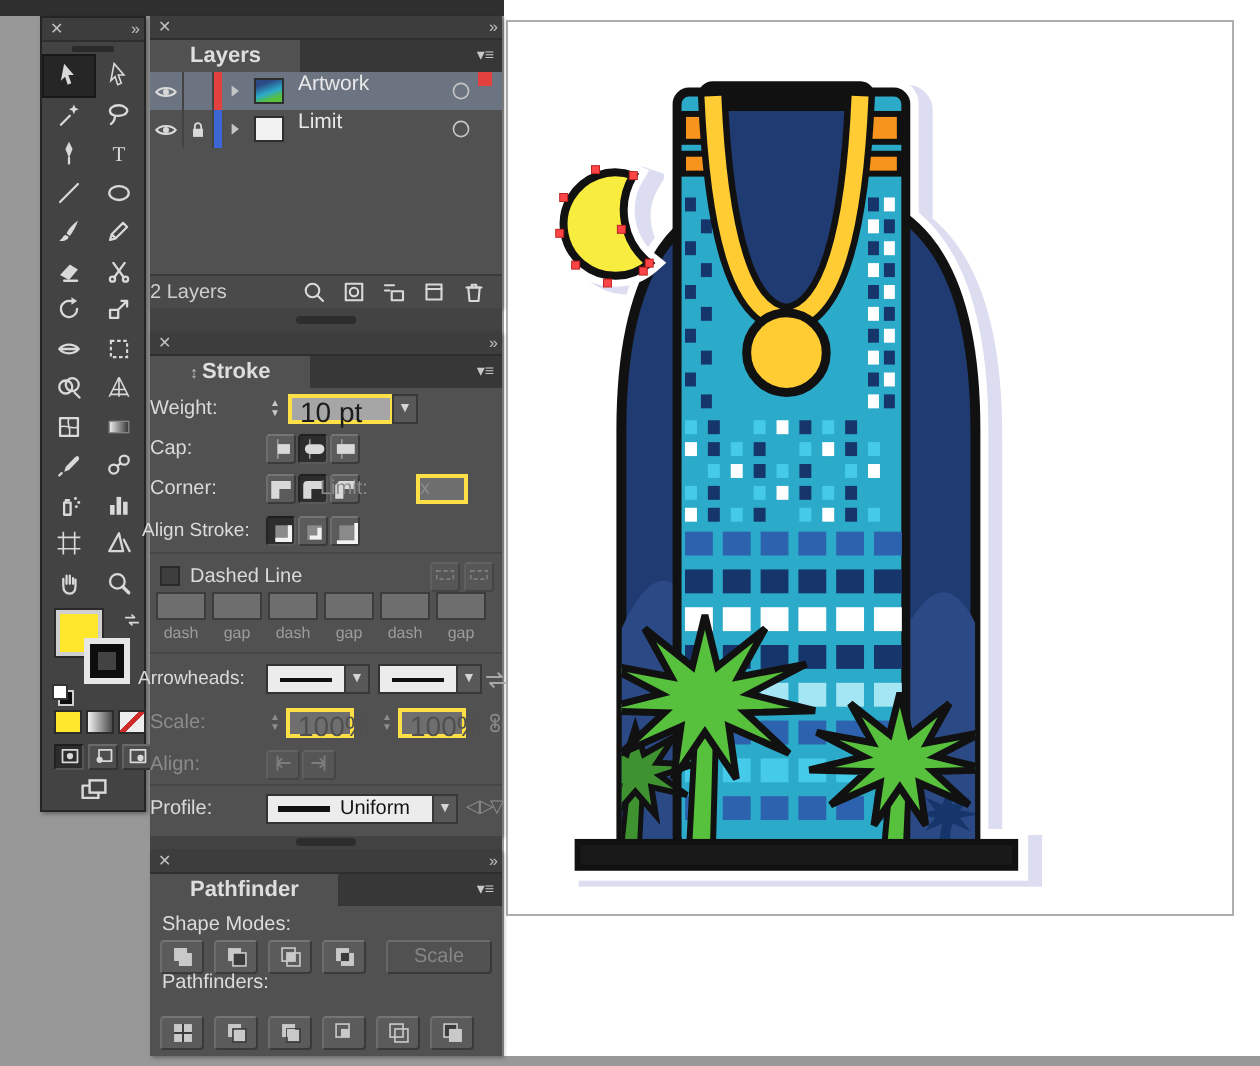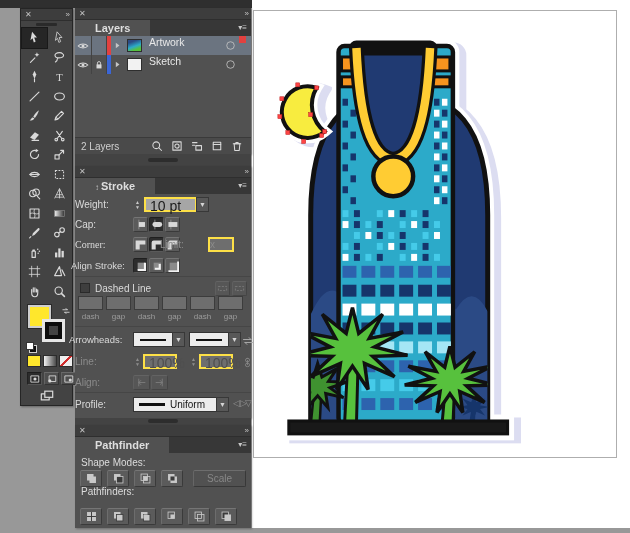--- a/index.html
+++ b/index.html
@@ -50,21 +50,21 @@
   .c-eye{width:17px;border-right:1px solid #434343;}
   .c-lock{width:15px;border-right:1px solid #434343;}
   .c-bar{width:4px;align-self:stretch;}
   .c-tri{width:13px;}
   .c-thumb{width:20px;}
   .thumb{width:15px;height:13px;border:1px solid #2e2e2e;box-sizing:border-box;}
   .lname{flex:1;font-size:10.5px;color:#e8e8e8;padding-left:5px;}
   .c-target{width:18px;}
   .selsq{width:7px;height:7px;margin-right:5px;}
   #laybottom{position:absolute;left:0;bottom:0;width:176px;height:16px;background:#4a4a4a;border-top:1px solid #3a3a3a;display:flex;align-items:center;}
-  #laybottom .stat{font-size:10px;color:#cfcfcf;padding-left:6px;flex:1;}
+  #laybottom .stat{font-size:10px;color:#cfcfcf;flex:1;}
   #laybottom .ic{margin-right:8px;display:flex;align-items:center;}
   .gap{position:absolute;left:0;width:176px;background:#434343;}
   .gap .notch{position:absolute;left:73px;top:4px;width:30px;height:4px;background:#2d2d2d;border-radius:2px;}
   
   .lb{position:absolute;font-size:10px;color:#dadada;text-align:left;width:55px;line-height:15px;white-space:nowrap;}
   .lb.dis{color:#8b8b8b;}
   .sbtn{position:absolute;width:15px;height:15px;background:#5b5b5b;border:1px solid;border-color:#757575 #3a3a3a #3a3a3a #6d6d6d;border-radius:2px;box-sizing:border-box;display:flex;align-items:center;justify-content:center;}
   .sbtn.pressed{background:#2d2d2d;border-color:#1f1f1f #5a5a5a #5a5a5a #242424;}
   .sbtn.disabled{opacity:.5;}
   .stepper{position:absolute;width:9px;height:15px;display:flex;flex-direction:column;align-items:center;justify-content:center;color:#c9c9c9;font-size:5px;line-height:5px;}
@@ -606,21 +606,21 @@
           </span>
           <span class="lcell c-bar" style="background:#3b66d6"></span>
           <span class="lcell c-tri">
             <svg viewBox="0 0 16 16" width="9" height="9">
               <path d="M5 3 L11.5 8 L5 13 Z" fill="#c4c4c4"></path>
             </svg>
           </span>
           <span class="lcell c-thumb">
             <span class="thumb" style="background:#f2f2f2"></span>
           </span>
-          <span class="lname">Sketch</span>
+          <span class="lname">Limit</span>
           <span class="lcell c-target">
             <svg viewBox="0 0 16 16" width="11" height="11">
               <circle cx="8" cy="8" r="5.5" stroke="#c4c4c4" stroke-width="1.2" fill="none"></circle>
             </svg>
           </span>
           <span class="selsq"></span>
         </div>
       </div>
     <div id="laybottom">
       <span class="stat">2 Layers</span>
@@ -692,21 +692,21 @@
           </svg>
         </div>
         <div class="sbtn" style="left: 90px; top: 51px;">
           <svg viewBox="0 0 16 16" width="13" height="13">
             <path d="M6 2 V14" stroke="#9a9a9a" stroke-width="1"></path>
             <path d="M6 8 H11" stroke="#d9d9d9" stroke-width="6" stroke-linecap="square" fill="none"></path>
           </svg>
         </div>
       </div>
 
-    <span class="lb" style="left:0;top:71px;font-family:Liberation Serif, serif;">Corner:</span>
+    <span class="lb" style="left:0;top:71px;">Corner:</span>
     <div id="joinrow">
         <div class="sbtn" style="left: 58px; top: 71px;">
           <svg viewBox="0 0 16 16" width="13" height="13">
             <path d="M4.5 14 V5.5 H14" stroke="#d9d9d9" stroke-width="5" fill="none" stroke-linejoin="miter"></path>
           </svg>
         </div>
         <div class="sbtn pressed" style="left: 74px; top: 71px;">
           <svg viewBox="0 0 16 16" width="13" height="13">
             <path d="M4.5 14 V5.5 H14" stroke="#d9d9d9" stroke-width="5" fill="none" stroke-linejoin="round"></path>
           </svg>
@@ -778,21 +778,21 @@
       </div>
     <div class="dd" style="left:97px;top:166px;">▼</div>
     <div class="wcombo" style="left:114px;top:166px;width:40px;">
         <div class="ln"></div>
       </div>
     <div class="dd" style="left:153px;top:166px;">▼</div>
     <span class="abs" style="left:167px;top:167px;"><svg viewBox="0 0 16 16" width="12" height="12">
           <path d="M2 6 H12 M12 6 l-2.5-2.5 M14 10 H4 M4 10 l2.5 2.5" stroke="#a9a9a9" stroke-width="1.3" fill="none" stroke-linecap="round"></path>
         </svg></span>
 
-    <span class="lb dis" style="left:0;top:188px;">Line:</span>
+    <span class="lb dis" style="left:0;top:188px;">Scale:</span>
     <div class="stepper" style="left:58px;top:188px;opacity:.5;">
         <span>▲</span>
         <span>▼</span>
       </div>
     <div class="field dis" style="left:68px;top:188px;width:34px;">100%</div>
     <div class="stepper" style="left:114px;top:188px;opacity:.5;">
         <span>▲</span>
         <span>▼</span>
       </div>
     <div class="field dis" style="left:124px;top:188px;width:34px;">100%</div>

